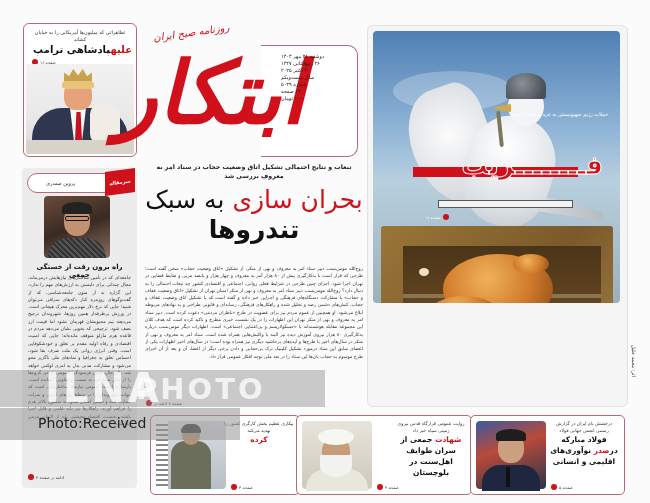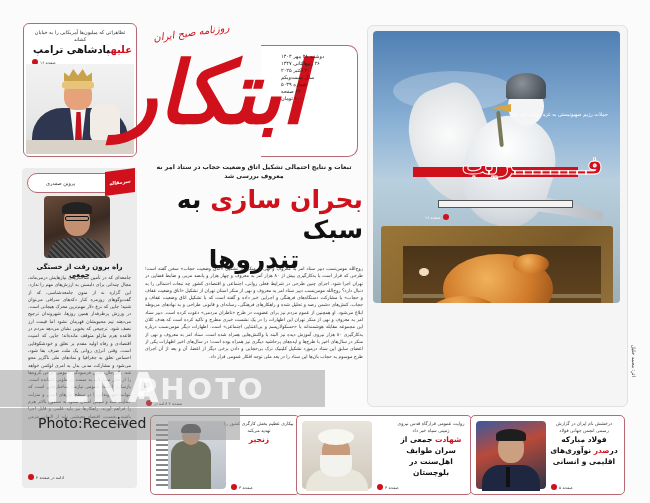--- a/index.html
+++ b/index.html
@@ -29,21 +29,21 @@
   .masthead { position: absolute; left: 145px; top: 15px; width: 210px; height: 150px; }
   .logo-word { position: absolute; left: 0; top: 8px; width: 160px; height: 140px; color: #d0101a; font-family: "DejaVu Serif", serif; font-size: 86px; font-weight: bold; font-style: italic; direction: rtl; text-align: center; line-height: 140px; letter-spacing: -6px; }
   .logo-sub { position: absolute; left: 8px; top: 12px; color: #d0101a; font-size: 10px; font-style: italic; direction: rtl; transform: rotate(-8deg); }
   .dateline-box { position: absolute; left: 116px; top: 30px; width: 97px; height: 112px; border: 1.5px solid #b86a72; border-left: none; border-radius: 0 10px 10px 0; background: #fff; }
   .dateline { position: absolute; left: 136px; top: 38px; width: 60px; font-size: 5px; line-height: 7px; color: #222; direction: rtl; text-align: left; }
   .dateline div { white-space: nowrap; }
 
   
   .main-story { position: absolute; left: 145px; top: 162px; width: 218px; }
   .main-kicker { font-size: 6.3px; font-weight: bold; color: #222; direction: rtl; text-align: center; line-height: 9px; }
-  .main-title-1 { margin-top: 5px; font-size: 25px; font-weight: 700; color: #111; direction: rtl; text-align: right; line-height: 30px; letter-spacing: -1px; }
+  .main-title-1 { margin-top: 5px; font-size: 25px; font-weight: 400; color: #111; direction: rtl; text-align: center; line-height: 30px; letter-spacing: -1px; }
   .main-title-1 .red { color: #d0101a; }
   .main-title-2 { font-size: 25px; font-weight: 900; color: #111; direction: rtl; text-align: center; line-height: 30px; }
   .main-body { position: absolute; left: 145px; top: 265px; width: 218px; height: 120px; font-size: 4.6px; line-height: 7.3px; color: #333; direction: rtl; text-align: justify; overflow: hidden; }
   .main-ref { position: absolute; left: 146px; top: 400px; }
 
   
   .editorial { position: absolute; left: 22px; top: 168px; width: 115px; height: 320px; background: #ececec; border-radius: 4px; }
   .author-tag { position: absolute; left: 5px; top: 5px; width: 105px; height: 20px; border: 1.5px solid #b86a72; border-radius: 10px; background: #fff; }
   .author-name { position: absolute; left: 18px; top: 6px; font-size: 5px; color: #333; direction: rtl; }
   .editorial-label { position: absolute; right: -4px; top: -4px; width: 30px; height: 24px; background: #d0101a; color: #fff; font-size: 5px; font-weight: bold; text-align: center; line-height: 24px; transform: skewY(-8deg); direction: rtl; }
@@ -235,21 +235,21 @@
   <div class="bottom-box box-workers">
     <div class="bb-photo photo-workers">
       <div class="door-lines"></div>
       <div class="person-jacket"></div>
       <div class="person-head"></div>
       <div class="person-beanie"></div>
     </div>
     <div class="bb-text">
       <div class="bb-kicker">بیکاری عظیم بخش کارگری کشور را تهدید می‌کند</div>
       <div class="bb-title">
-          <div class="red">زنجیر</div>
+          <div class="red">کرده</div>
         </div>
     </div>
     <div class="page-ref bb-ref">
         <span>صفحه ۳</span>
         <span class="page-dot"></span>
       </div>
   </div>
 
   <div class="bottom-box box-baloch">
     <div class="bb-photo photo-baloch">

